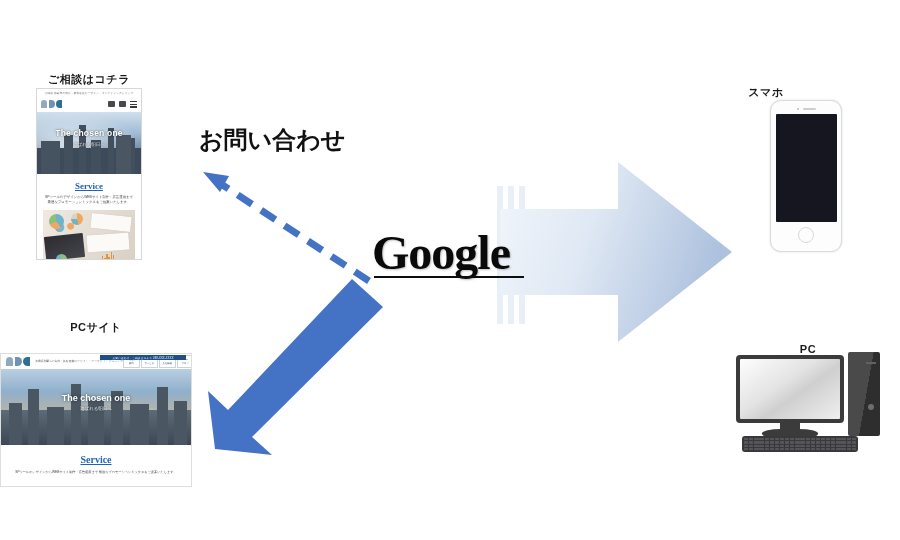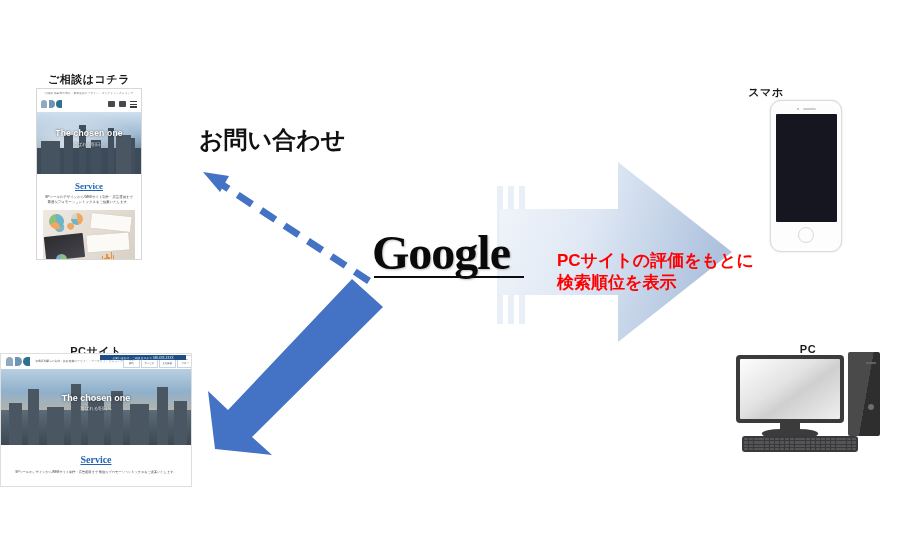--- a/index.html
+++ b/index.html
@@ -489,21 +489,21 @@
           <s style="height:5px"></s>
         <s style="height:9px"></s>
           <s style="height:6px"></s>
           <s style="height:11px"></s>
         <s style="height:8px"></s>
       </span>
       <span class="pie" style="left:14%;top:76%;width:11px;height:11px;background:conic-gradient(#8ec07c 0 35%,#f0a860 35% 70%,#6fb3c8 70% 100%);"></span>
     </div>
   </div>
 
-  <div class="caption" style="left:0px; top:344px; width:192px;">PCサイト</div>
+  <div class="caption" style="left:0px; top:320px; width:192px;">PCサイト</div>
 
   <div id="pc-site">
     <div class="pcs-topbar">
       <div class="pcs-left">
         <span class="pcs-logo">
             <i></i>
             <i></i>
             <i></i>
           </span>
         <span class="pcs-tag">沖縄県那覇市の制作・集客改善のデザイン・マーケティングショップ</span>
@@ -580,22 +580,20 @@
 
     <g>
       <polygon points="352,279 383,307 252,437 272,455 215,449 208,391 228,410 352,279" fill="#4472C4"></polygon>
     </g>
   </svg>
 
   <div id="google-word">Google</div>
   <div id="google-underline"></div>
 
   <div class="annot" id="annot-top">お問い合わせ</div>
-  <div class="annot" id="annot-right">PCサイトの評価をもとに
-検索順位を表示</div>
 
   <div class="caption" style="left:730px; top:85px; width:72px;">スマホ</div>
   <div id="phone">
     <div class="ear">
       <span class="cam"></span>
       <span class="spk"></span>
     </div>
     <div class="screen"></div>
     <div class="home"></div>
   </div>

